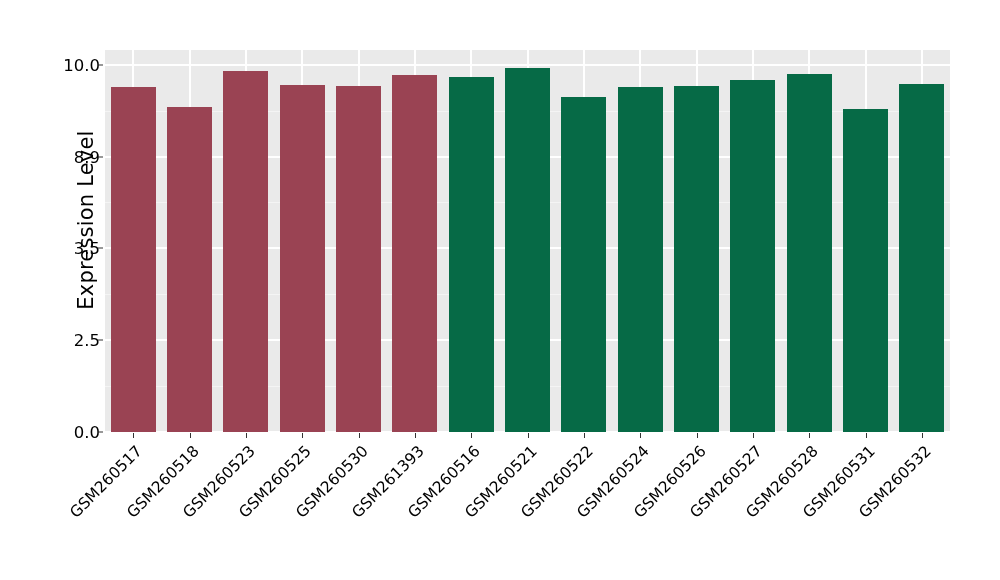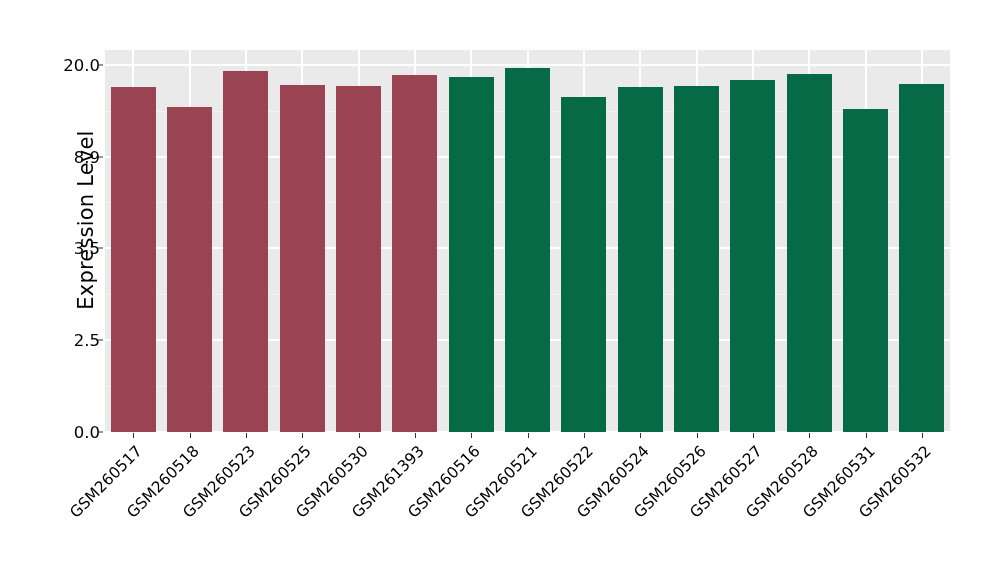--- a/index.html
+++ b/index.html
@@ -132,21 +132,21 @@
 
   <div class="y-ticks-layer">
       <div class="y-tick-label" style="top: 432px;">0.0</div>
       <div class="y-tick-mark" style="top: 432px;"></div>
       <div class="y-tick-label" style="top: 340.173px;">2.5</div>
       <div class="y-tick-mark" style="top: 340.173px;"></div>
       <div class="y-tick-label" style="top: 248.346px;">3.5</div>
       <div class="y-tick-mark" style="top: 248.346px;"></div>
       <div class="y-tick-label" style="top: 156.519px;">8.9</div>
       <div class="y-tick-mark" style="top: 156.519px;"></div>
-      <div class="y-tick-label" style="top: 64.6923px;">20.0</div>
+      <div class="y-tick-label" style="top: 64.6923px;">10.0</div>
       <div class="y-tick-mark" style="top: 64.6923px;"></div>
     </div>
 
   <div id="panel">
       <div class="gridline-minor" style="top: 336.087px;"></div>
       <div class="gridline-minor" style="top: 244.26px;"></div>
       <div class="gridline-minor" style="top: 152.433px;"></div>
       <div class="gridline-minor" style="top: 60.6058px;"></div>
       <div class="gridline-major" style="top: 381px;"></div>
       <div class="gridline-major" style="top: 289.173px;"></div>

